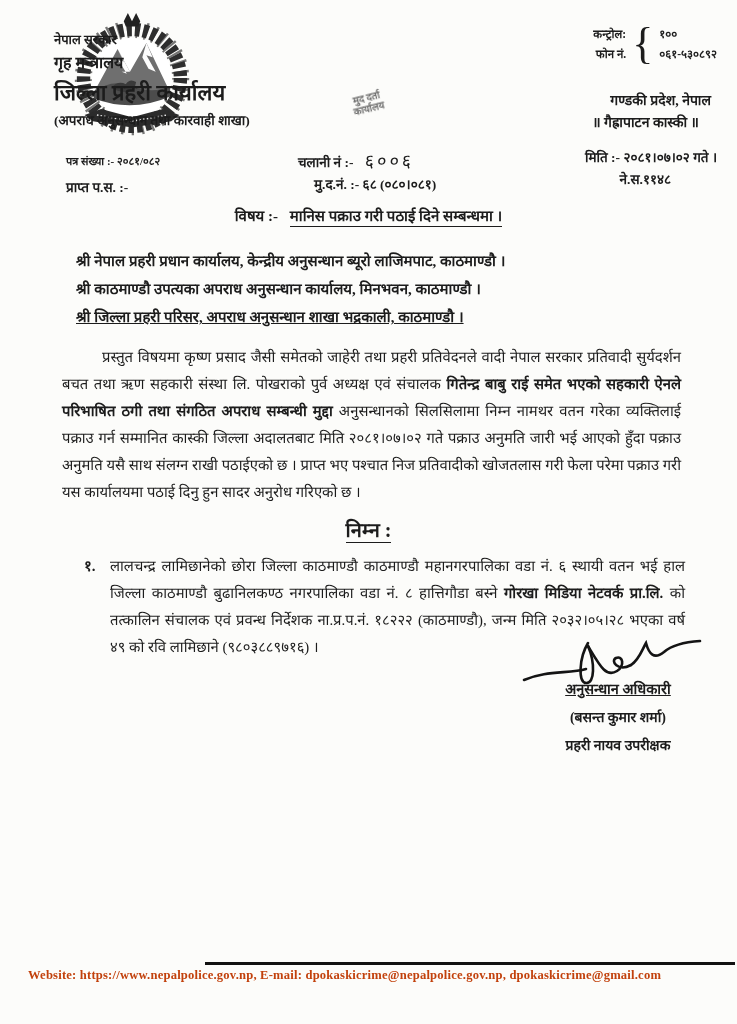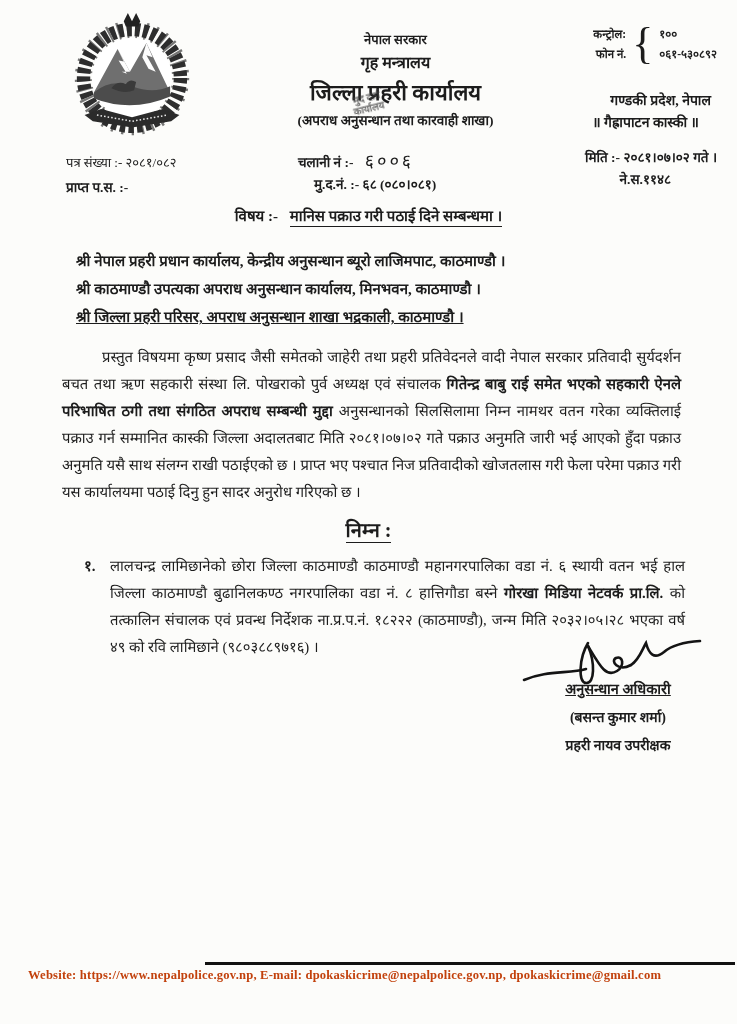--- a/index.html
+++ b/index.html
@@ -4,23 +4,23 @@
 <style>
   html,body{margin:0;padding:0;background:#e8e8e6;}
   .page{
     position:relative;width:737px;height:1024px;margin:0 auto;
     background:#fcfcfa;overflow:hidden;
     font-family:"Liberation Serif","DejaVu Serif",serif;
     color:#1c1c1c;
   }
   
   .emblem{position:absolute;left:70px;top:12px;width:124px;height:134px;}
-  .hdr-left-letterno{position:absolute;left:66px;top:153px;font-size:13px;font-weight:normal;}
+  .hdr-left-letterno{position:absolute;left:66px;top:153px;font-size:11px;font-weight:bold;}
   .hdr-left-received{position:absolute;left:66px;top:178px;font-size:13.5px;font-weight:bold;}
-  .hdr-center{position:absolute;left:54px;right:0;top:30px;text-align:center;}
+  .hdr-center{position:absolute;left:54px;right:0;top:30px;text-align:left;}
   .hdr-gov{font-size:13px;font-weight:bold;}
   .hdr-ministry{font-size:16px;font-weight:bold;margin-top:3px;}
   .hdr-office{font-size:22px;font-weight:bold;margin-top:3px;}
   .hdr-branch{font-size:13.5px;font-weight:bold;margin-top:5px;}
   .stamp{
     position:absolute;left:352px;top:92px;transform:rotate(-14deg);
     color:#3d3d3d;opacity:.75;font-size:10px;font-weight:bold;
     text-align:center;line-height:11px;filter:blur(.4px);
   }
   .hdr-dispatch{position:absolute;left:298px;top:148px;font-size:13.5px;font-weight:bold;}

